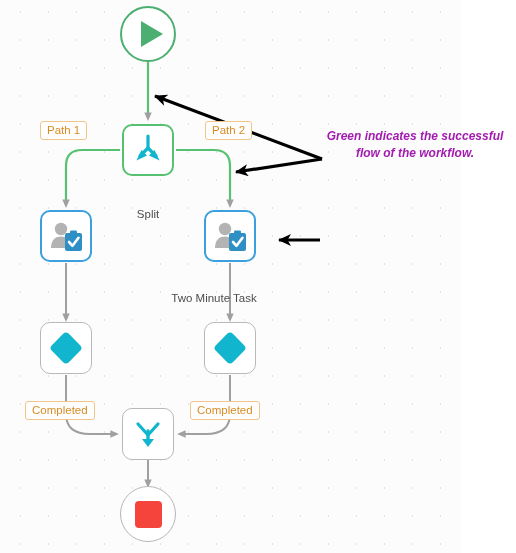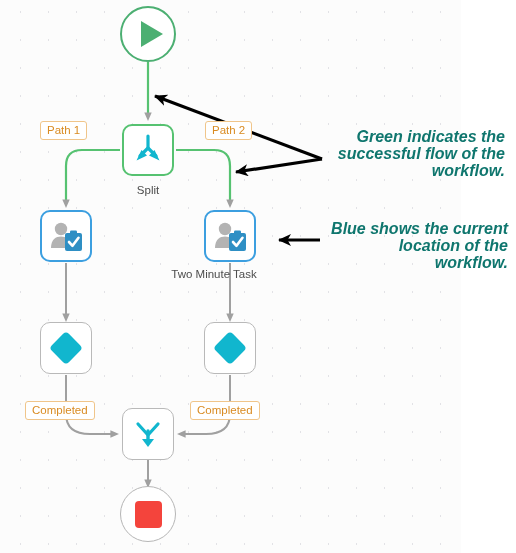--- a/index.html
+++ b/index.html
@@ -55,32 +55,32 @@
     border-left:22px solid #4caf72;
     border-top:13px solid transparent;
     border-bottom:13px solid transparent;
     margin-left:7px;
   }
   .stop-sq{width:27px;height:27px;border-radius:4px;background:#f4443c;}
   .diamond{width:24px;height:24px;background:#11b6ce;border-radius:4px;transform:rotate(45deg);}
 
   .nodelabel{
     position:absolute;text-align:center;color:#4d4d4d;
-    font-size:11.5px;white-space:nowrap;
+    font-size:11.5px;white-space:nowrap;margin-top:24px;
   }
 
   .edgelabel{
     position:absolute;background:#ffffff;border:1px solid #f0c58a;
     border-radius:3px;color:#d98b22;font-size:11.5px;
     padding:2px 6px 3px 6px;white-space:nowrap;line-height:12px;
   }
 
   .annotation{
-    position:absolute;color:#0f766e;font-weight:bold;font-style:italic;
-    font-size:16px;line-height:17px;text-align:right;
+    position:absolute;color:#a21caf;font-weight:bold;font-style:italic;
+    font-size:12px;line-height:17px;text-align:center;
   }
 </style>
 </head>
 <body>
 
 <div id="stage">
 
   <div id="canvas"></div>
   <div id="canvasmask"></div>
 
@@ -191,15 +191,14 @@
   <div class="node circle-node end-node" style="left:120px;top:486px;">
     <div class="stop-sq"></div>
   </div>
 
   <div class="edgelabel" style="left:40px;top:121px;">Path 1</div>
   <div class="edgelabel" style="left:205px;top:121px;text-align:right;">Path 2</div>
   <div class="edgelabel" style="left:25px;top:401px;">Completed</div>
   <div class="edgelabel" style="left:190px;top:401px;">Completed</div>
 
   <div class="annotation" style="left:325px;top:128px;width:180px;">Green indicates the successful flow of the workflow.</div>
-  <div class="annotation" style="left:322px;top:220px;width:186px;">Blue shows the current location of the workflow.</div>
 
 </div>
 
 </body></html>

